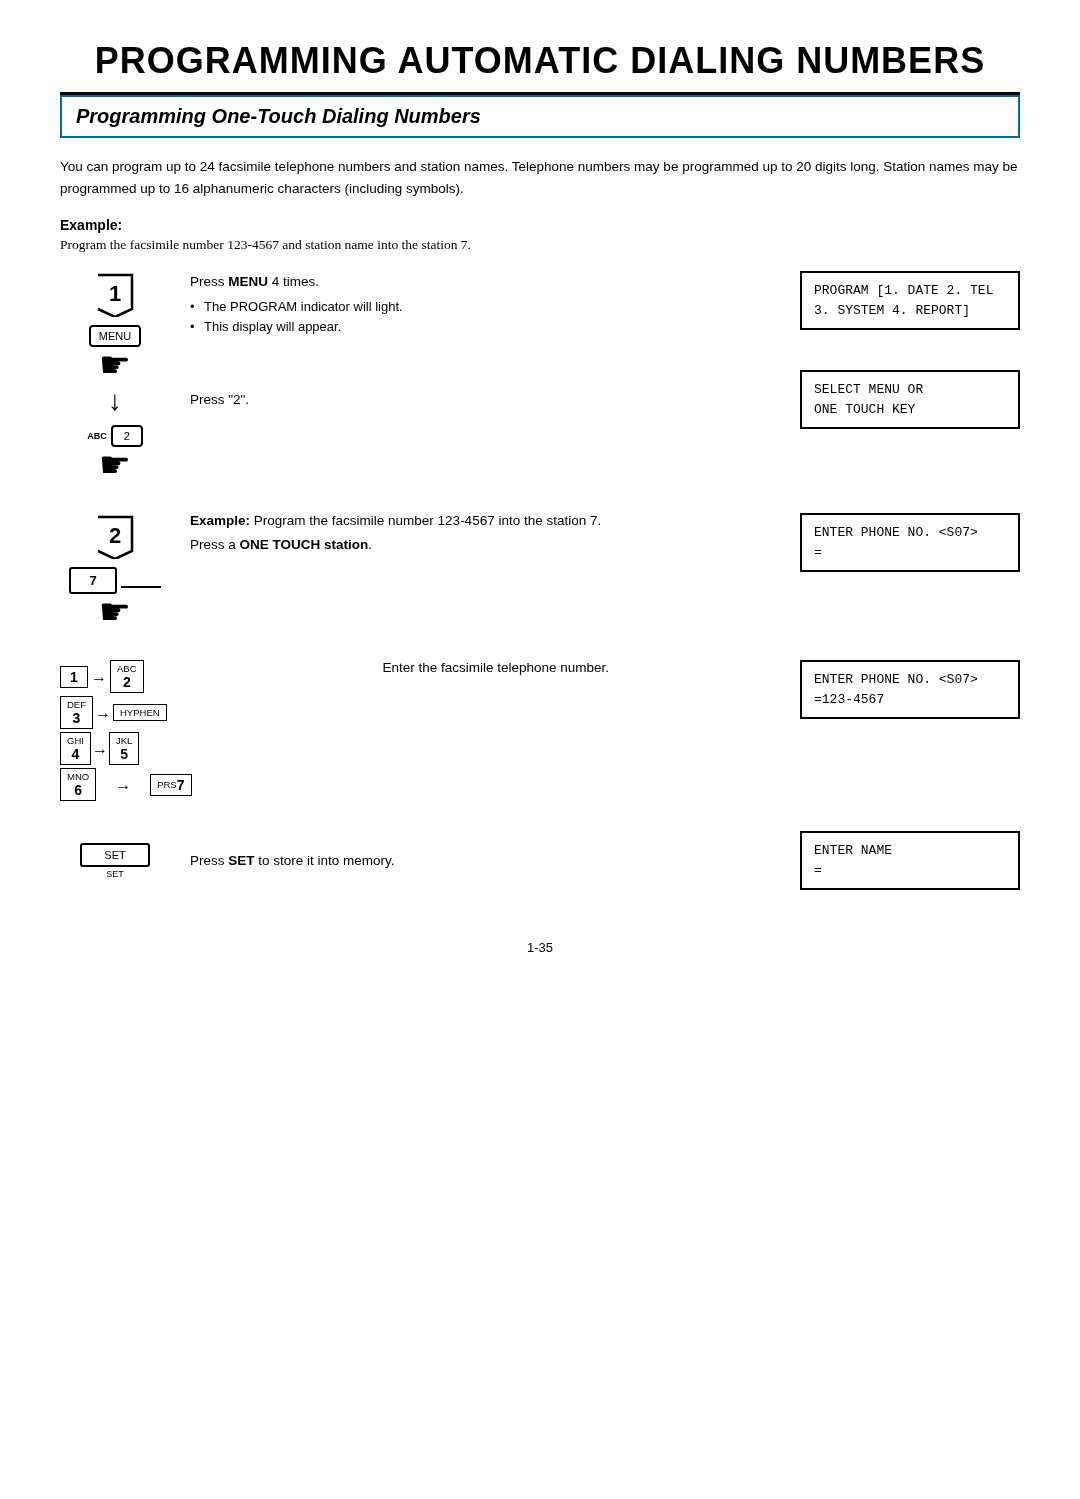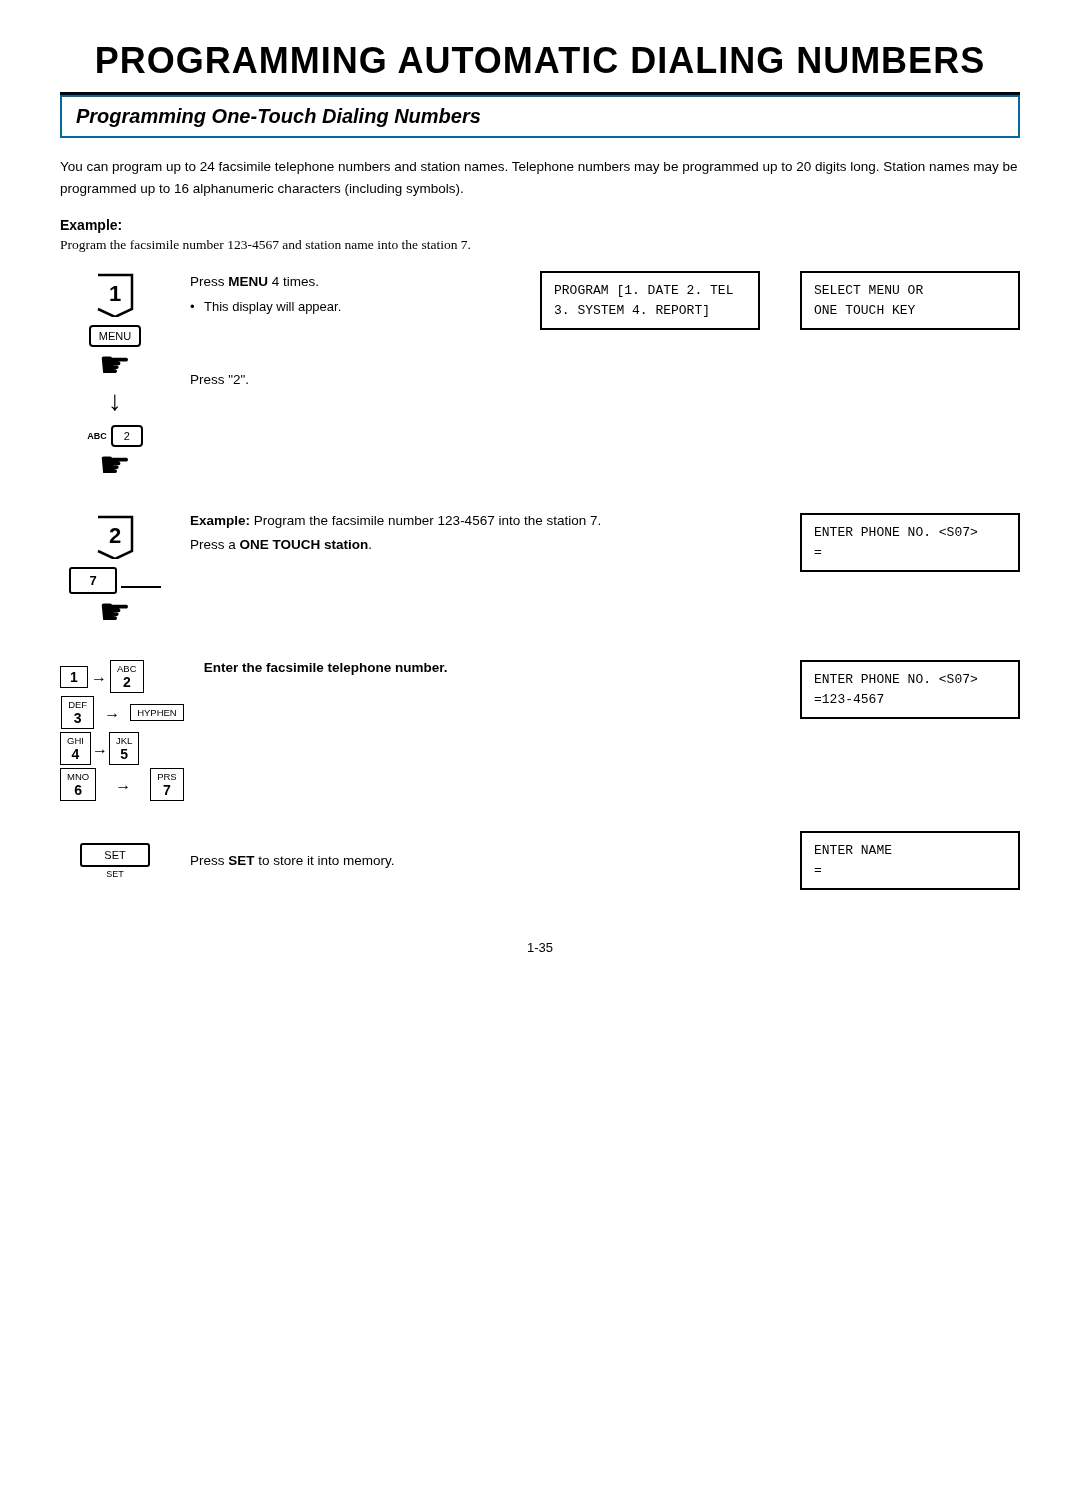--- a/index.html
+++ b/index.html
@@ -256,29 +256,30 @@
         <span style="font-size:9px; font-weight:bold;">ABC</span>
         <div class="key-btn" style="min-width:32px;">2</div>
       </div>
       <div class="hand-icon">☛</div>
     </div>
 
     <div class="instr-col">
       <div class="instr-text">
         Press <strong>MENU</strong> 4 times.
         <ul class="bullet-list">
+          <li>The PROGRAM indicator will light.</li>
           <li>This display will appear.</li>
         </ul>
       </div>
       <div class="instr-text" style="margin-top:52px;">
         Press "2".
       </div>
     </div>
 
-    <div style="display:flex; flex-direction:row; gap:40px;">
+    <div style="display:flex; flex-direction:column; gap:40px;">
       <div class="display-box">PROGRAM [1. DATE 2. TEL
 3. SYSTEM 4. REPORT]</div>
       <div class="display-box">SELECT MENU OR
 ONE TOUCH KEY</div>
     </div>
   </div>
 
   <div style="display:flex; align-items:flex-start; gap:20px; margin-top:10px;">
 
     <div class="icon-col">
@@ -319,21 +320,21 @@
         <div class="kp-key" style="display:flex;flex-direction:column;align-items:center;min-width:28px;">
           <span class="kp-num">1</span>
         </div>
         <span class="kp-arrow">→</span>
         <div class="kp-key" style="display:flex;flex-direction:column;align-items:center;min-width:28px;">
           <span class="kp-subkey">ABC</span>
           <span class="kp-num">2</span>
         </div>
       </div>
 
-      <div style="display:flex; align-items:center; gap:10px;justify-content:flex-end;">
+      <div style="display:flex; align-items:center; gap:2px;">
         <div class="kp-key" style="display:flex;flex-direction:column;align-items:center;min-width:28px;">
           <span class="kp-subkey">DEF</span>
           <span class="kp-num">3</span>
         </div>
         <span class="kp-arrow">→</span>
         <div class="kp-key" style="min-width:42px; text-align:center; font-size:9.5px;">HYPHEN</div>
       </div>
 
       <div style="display:flex; align-items:center; gap:1px;">
         <div class="kp-key" style="display:flex;flex-direction:column;align-items:center;min-width:28px;">
@@ -346,29 +347,29 @@
           <span class="kp-num">5</span>
         </div>
       </div>
 
       <div style="display:flex; align-items:center; gap:19px;">
         <div class="kp-key" style="display:flex;flex-direction:column;align-items:center;min-width:28px;">
           <span class="kp-subkey">MNO</span>
           <span class="kp-num">6</span>
         </div>
         <span class="kp-arrow">→</span>
-        <div class="kp-key" style="display:flex;flex-direction:column;align-items:center;min-width:28px;">
+        <div class="kp-key" style="display:flex;flex-direction:row;align-items:center;min-width:28px;">
           <span class="kp-subkey">PRS</span>
           <span class="kp-num">7</span>
         </div>
       </div>
     </div>
 
     <div class="instr-col">
-      <p style="font-size:13.5px; font-weight:bold; margin-bottom:8px;">Enter the facsimile telephone number.</p>
+      <p style="font-size:13.5px; font-weight:normal; margin-bottom:8px;text-align:center;">Enter the facsimile telephone number.</p>
     </div>
 
     <div class="display-box">ENTER PHONE NO. &lt;S07&gt;
 =123-4567</div>
   </div>
 
   <div class="set-row">
     <div class="set-btn-col">
       <div class="set-btn">
         <span>SET</span>

